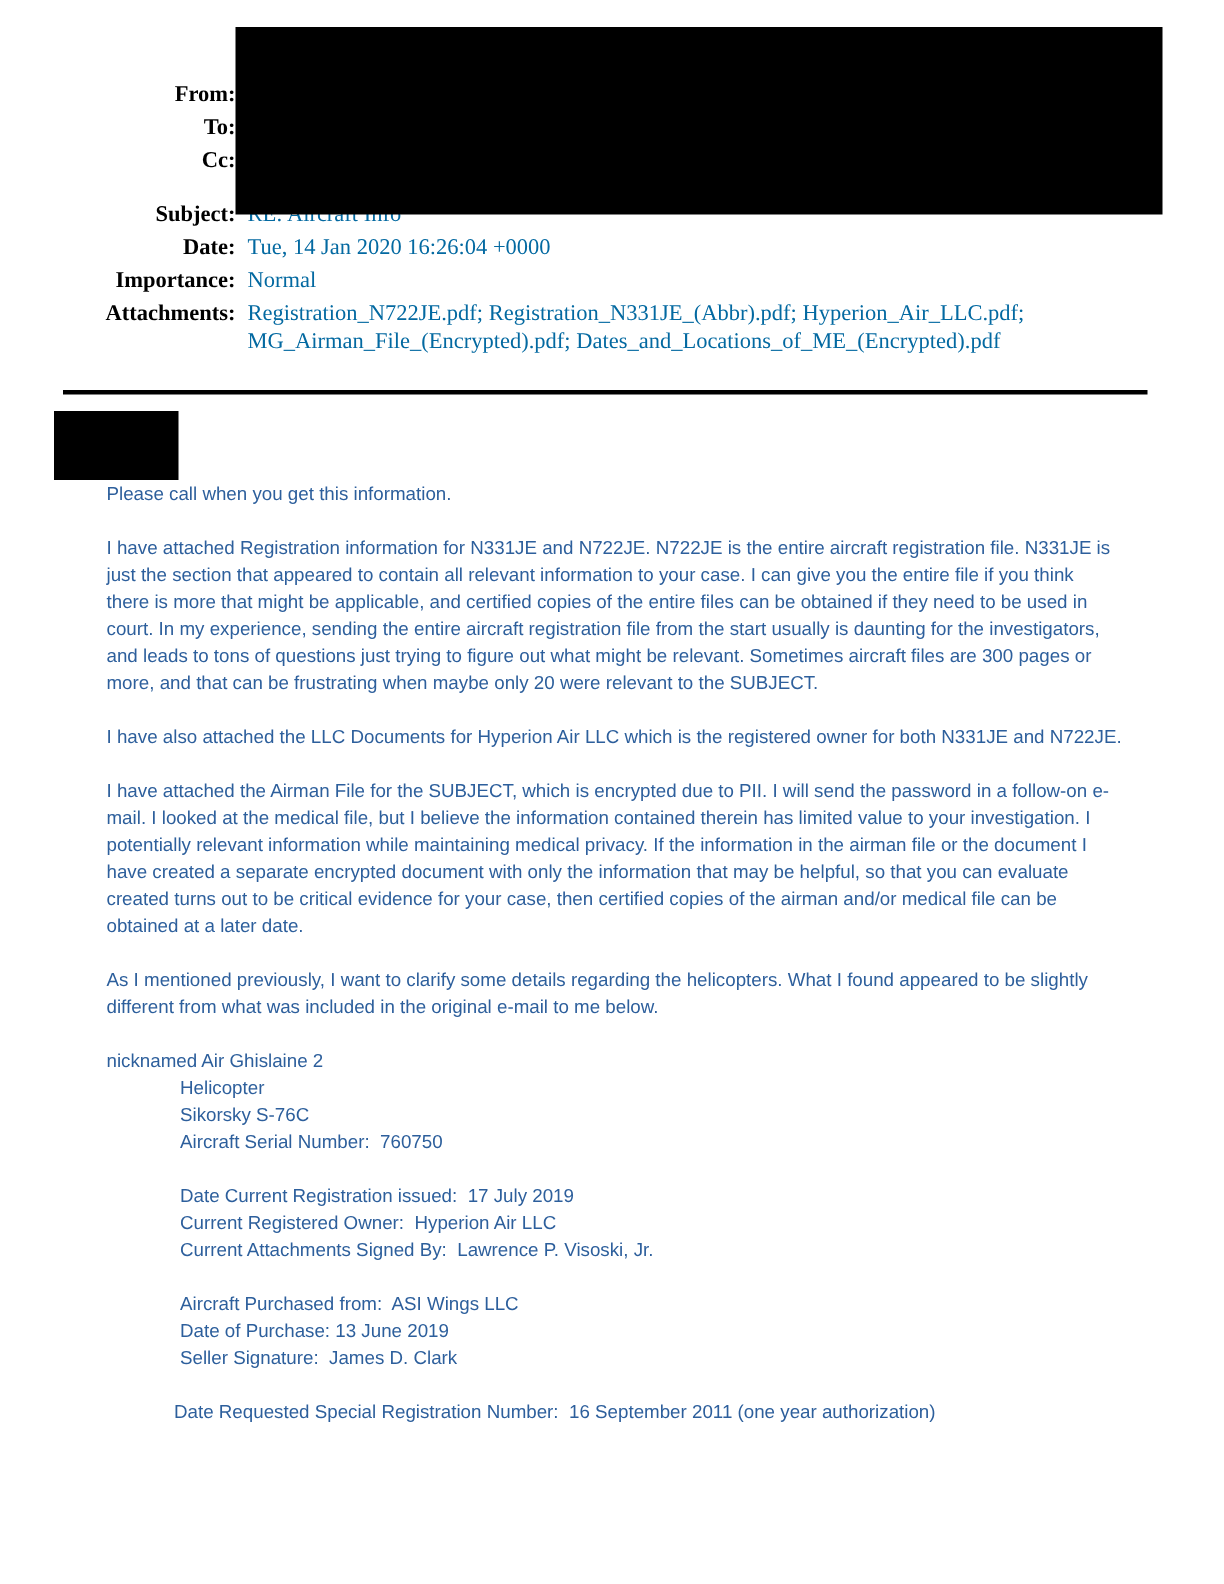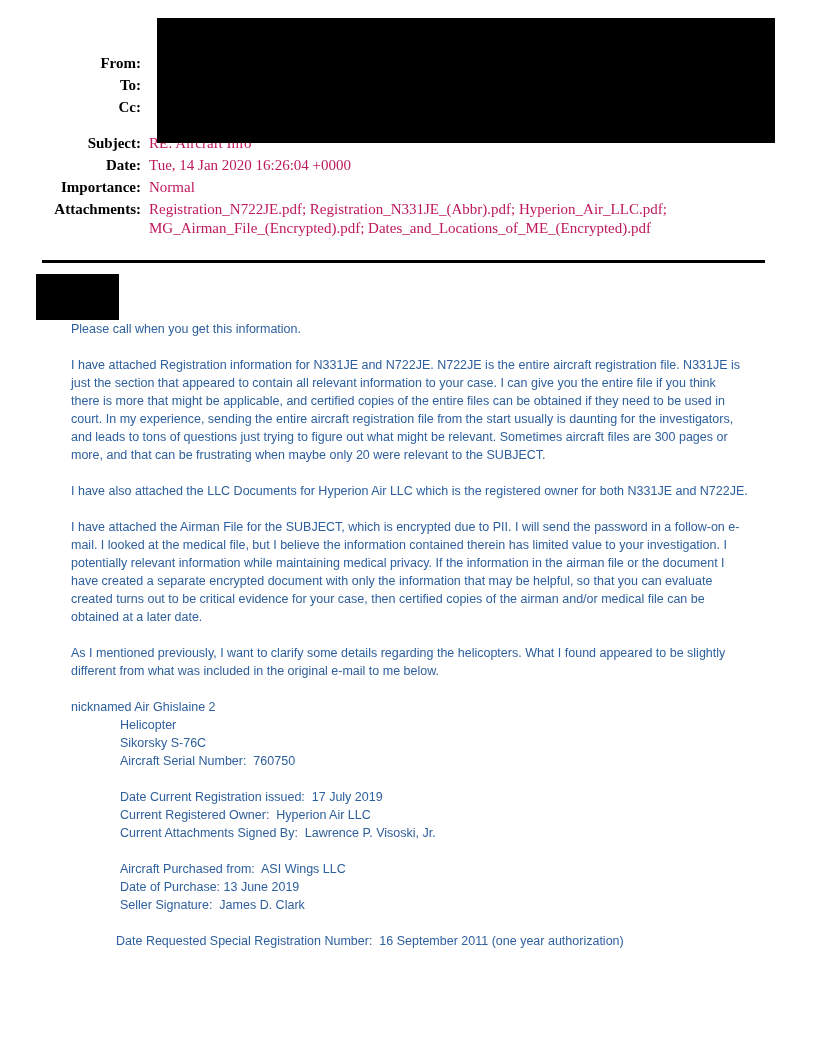--- a/index.html
+++ b/index.html
@@ -9,42 +9,42 @@
     height: 1056px;
     margin: 0 auto;
     background: #ffffff;
     font-family: "Liberation Serif", serif;
     overflow: hidden;
   }
 
   
   .header-fields {
     position: absolute;
-    left: 24px;
+    left: 40px;
     top: 52px;
     width: 744px;
   }
   .header-row {
     display: flex;
     align-items: flex-start;
     font-size: 15px;
     line-height: 22px;
   }
   .header-row.gap-after { margin-bottom: 14px; }
   .hlabel {
     flex: none;
     width: 117px;
     text-align: right;
     font-weight: bold;
     color: #000000;
   }
   .hvalue {
     margin-left: 8px;
     width: 578px;
-    color: #be185d;
+    color: #0369a1;
   }
   .hvalue.multiline { line-height: 19px; padding-top: 2px; }
 
   
   .redaction { position: absolute; background: #000000; z-index: 3; }
   .redaction-header { left: 157px; top: 18px; width: 618px; height: 125px; }
   .redaction-greeting { left: 36px; top: 274px; width: 83px; height: 46px; }
 
   
   .rule {

